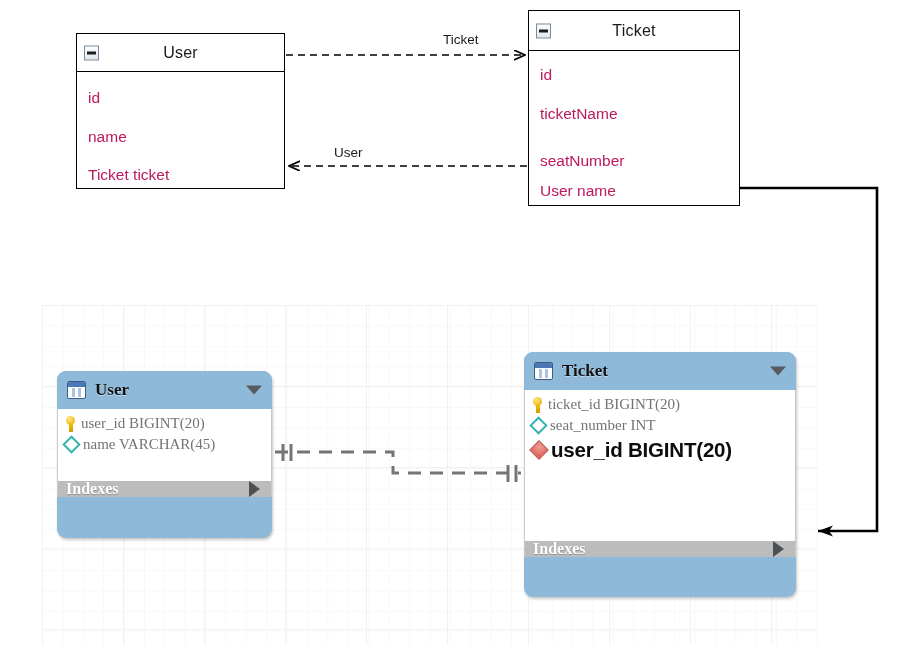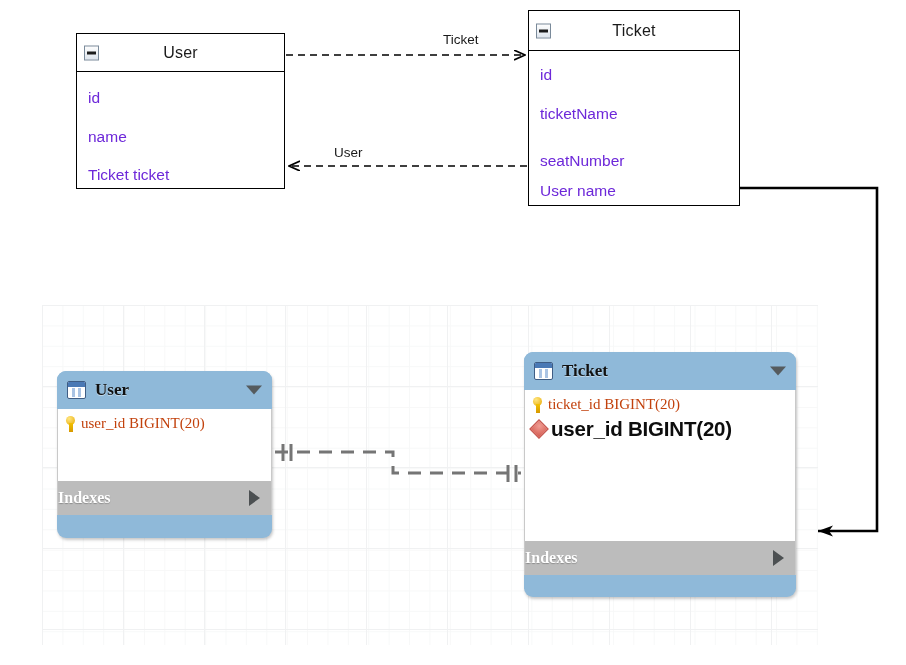--- a/index.html
+++ b/index.html
@@ -51,21 +51,21 @@
     border:1px solid #7a8a9a;
     box-sizing:border-box;
     display:flex;align-items:center;justify-content:center;
   }
   .collapse-btn i{
     display:block;width:9px;height:3px;background:#1c1c1c;
   }
   .uml-body{position:relative;}
   .uml-attr{
     position:absolute;left:11px;
-    font-size:15.5px;color:#6d28d9;white-space:nowrap;
+    font-size:15.5px;color:#be185d;white-space:nowrap;
     font-family:"Liberation Sans", sans-serif;
   }
   .uml-attr.bold{font-weight:normal;}
 
   
   .assoc-label{
     position:absolute;font-size:13.5px;color:#1a1a1a;
     font-family:"Liberation Sans", sans-serif;white-space:nowrap;
   }
 
@@ -114,42 +114,42 @@
     border-left:1px solid #c9c9c9;border-right:1px solid #c9c9c9;
     padding:4px 0 3px 0;
     box-sizing:border-box;
   }
   .col-row{
     display:flex;align-items:center;
     padding:2px 6px 2px 7px;
     white-space:nowrap;
   }
   .col-row .name{
-    font-size:15px;color:#c2410c;
+    font-size:15px;color:#737373;
     font-family:"Liberation Serif", serif;
   }
   .col-row.fk-zoom .name{
     font-size:20.5px;font-weight:bold;color:#0d0d0d;
     font-family:"Liberation Sans", sans-serif;letter-spacing:-.2px;
   }
   .ico{flex:0 0 auto;margin-right:5px;display:block;}
   .key-ico{width:11px;height:16px;position:relative;}
   .key-ico .kh{position:absolute;left:1px;top:0;width:9px;height:9px;border-radius:50%;
     background:radial-gradient(circle at 35% 30%,#ffe680,#e8a900);}
   .key-ico .kt{position:absolute;left:3.5px;top:7px;width:4px;height:9px;
     background:linear-gradient(#f2c200,#d79800);}
   .dia{width:13px;height:13px;transform:rotate(45deg);box-sizing:border-box;}
   .dia.blue{border:2px solid #35b5b0;background:#ffffff;}
   .dia.red{border:1.5px solid #c0473f;background:radial-gradient(circle at 35% 30%,#f09d94,#d2574c);
     width:14px;height:14px;}
   .eer-index{
-    height:34px;background:#bcbcbc;
+    height:16px;background:#bcbcbc;
     border-left:1px solid #c9c9c9;border-right:1px solid #c9c9c9;
     display:flex;align-items:center;position:relative;
-    box-sizing:border-box;
+    padding-left:8px;box-sizing:border-box;
   }
   .eer-index .lbl{
     font-size:16px;font-weight:bold;color:#ffffff;
     font-family:"Liberation Serif", serif;
     text-shadow:0 1px 1px rgba(0,0,0,.25);
   }
   .caret-right{
     position:absolute;right:11px;top:50%;transform:translateY(-50%);
     width:0;height:0;
     border-top:8px solid transparent;border-bottom:8px solid transparent;
@@ -213,20 +213,24 @@
       <span class="caret-down"></span>
     </div>
     <div class="eer-cols" style="height:72px;">
       <div class="col-row">
         <span class="ico key-ico">
           <span class="kh"></span>
             <span class="kt"></span>
         </span>
         <span class="name">user_id BIGINT(20)</span>
       </div>
+      <div class="col-row">
+        <span class="ico dia blue"></span>
+        <span class="name">name VARCHAR(45)</span>
+      </div>
     </div>
     <div class="eer-index">
       <span class="lbl">Indexes</span>
       <span class="caret-right"></span>
     </div>
     <div class="eer-foot"></div>
   </div>
 
   <div class="eer-table" style="left:524px; top:352px; width:272px; height:245px;">
     <div class="eer-head">
@@ -239,20 +243,24 @@
       <span class="caret-down"></span>
     </div>
     <div class="eer-cols" style="height:151px;">
       <div class="col-row">
         <span class="ico key-ico">
           <span class="kh"></span>
             <span class="kt"></span>
         </span>
         <span class="name">ticket_id BIGINT(20)</span>
       </div>
+      <div class="col-row">
+        <span class="ico dia blue"></span>
+        <span class="name">seat_number INT</span>
+      </div>
       <div class="col-row fk-zoom">
         <span class="ico dia red"></span>
         <span class="name">user_id BIGINT(20)</span>
       </div>
     </div>
     <div class="eer-index">
       <span class="lbl">Indexes</span>
       <span class="caret-right"></span>
     </div>
     <div class="eer-foot"></div>

